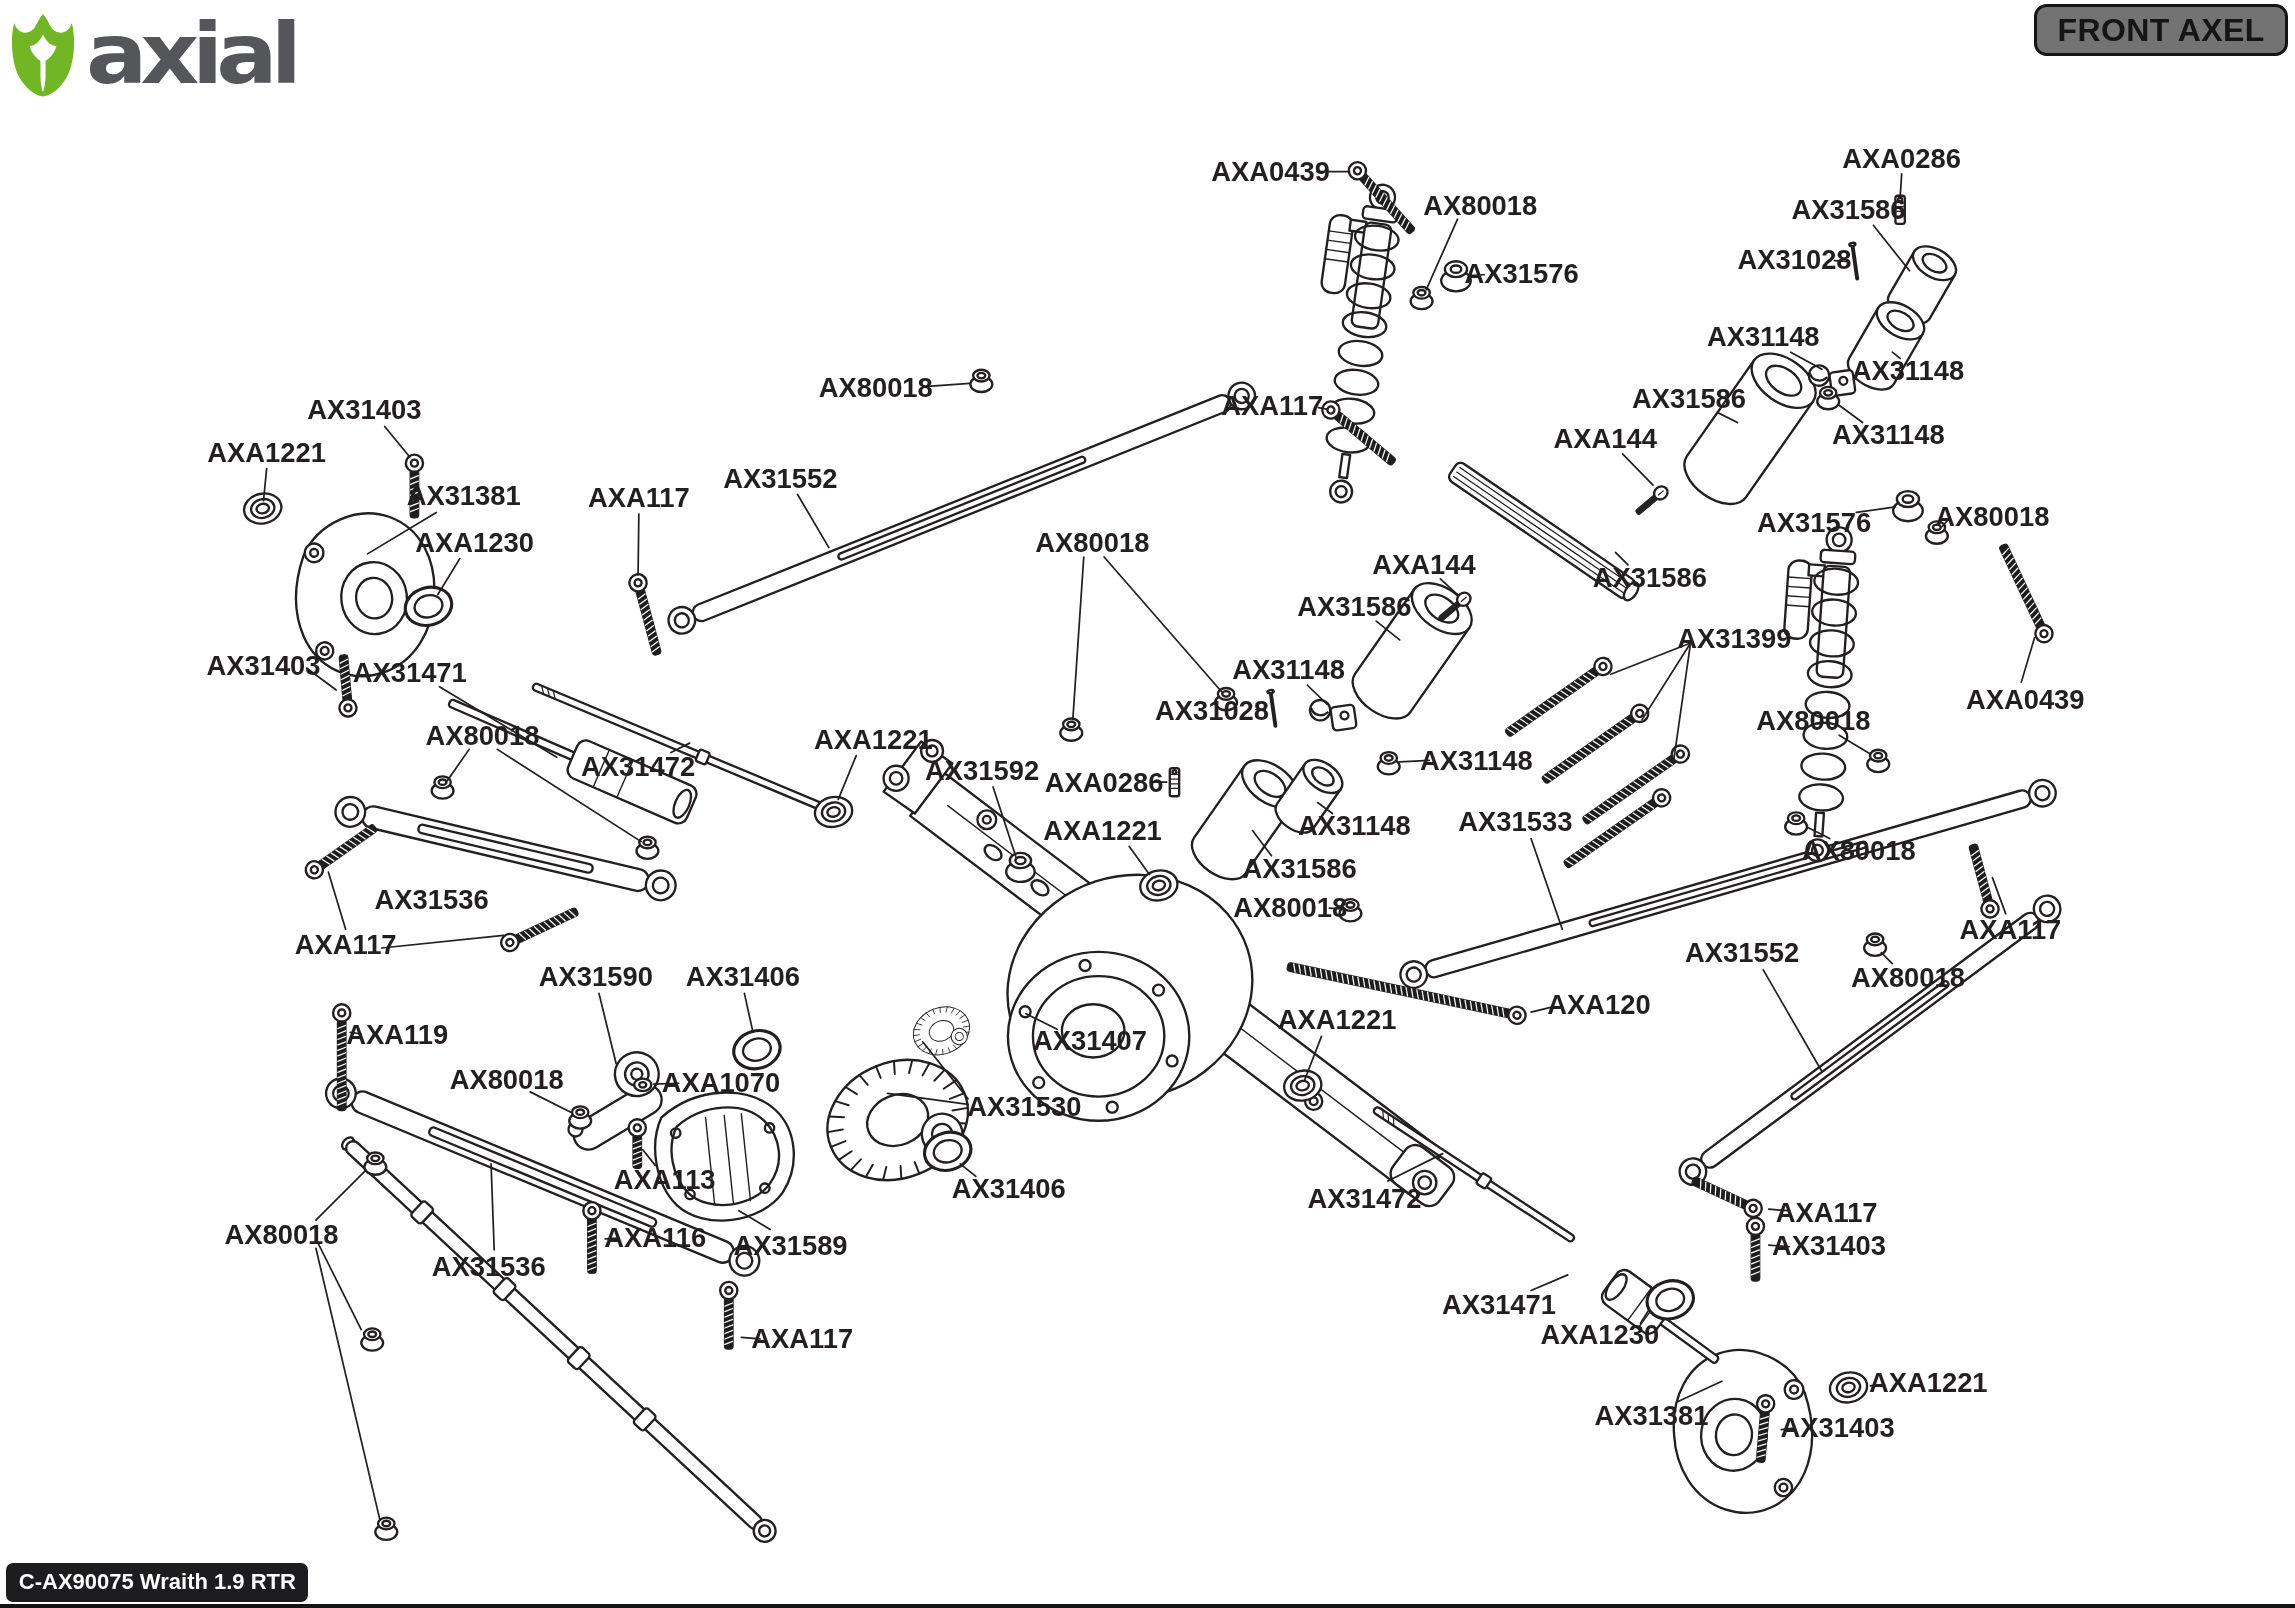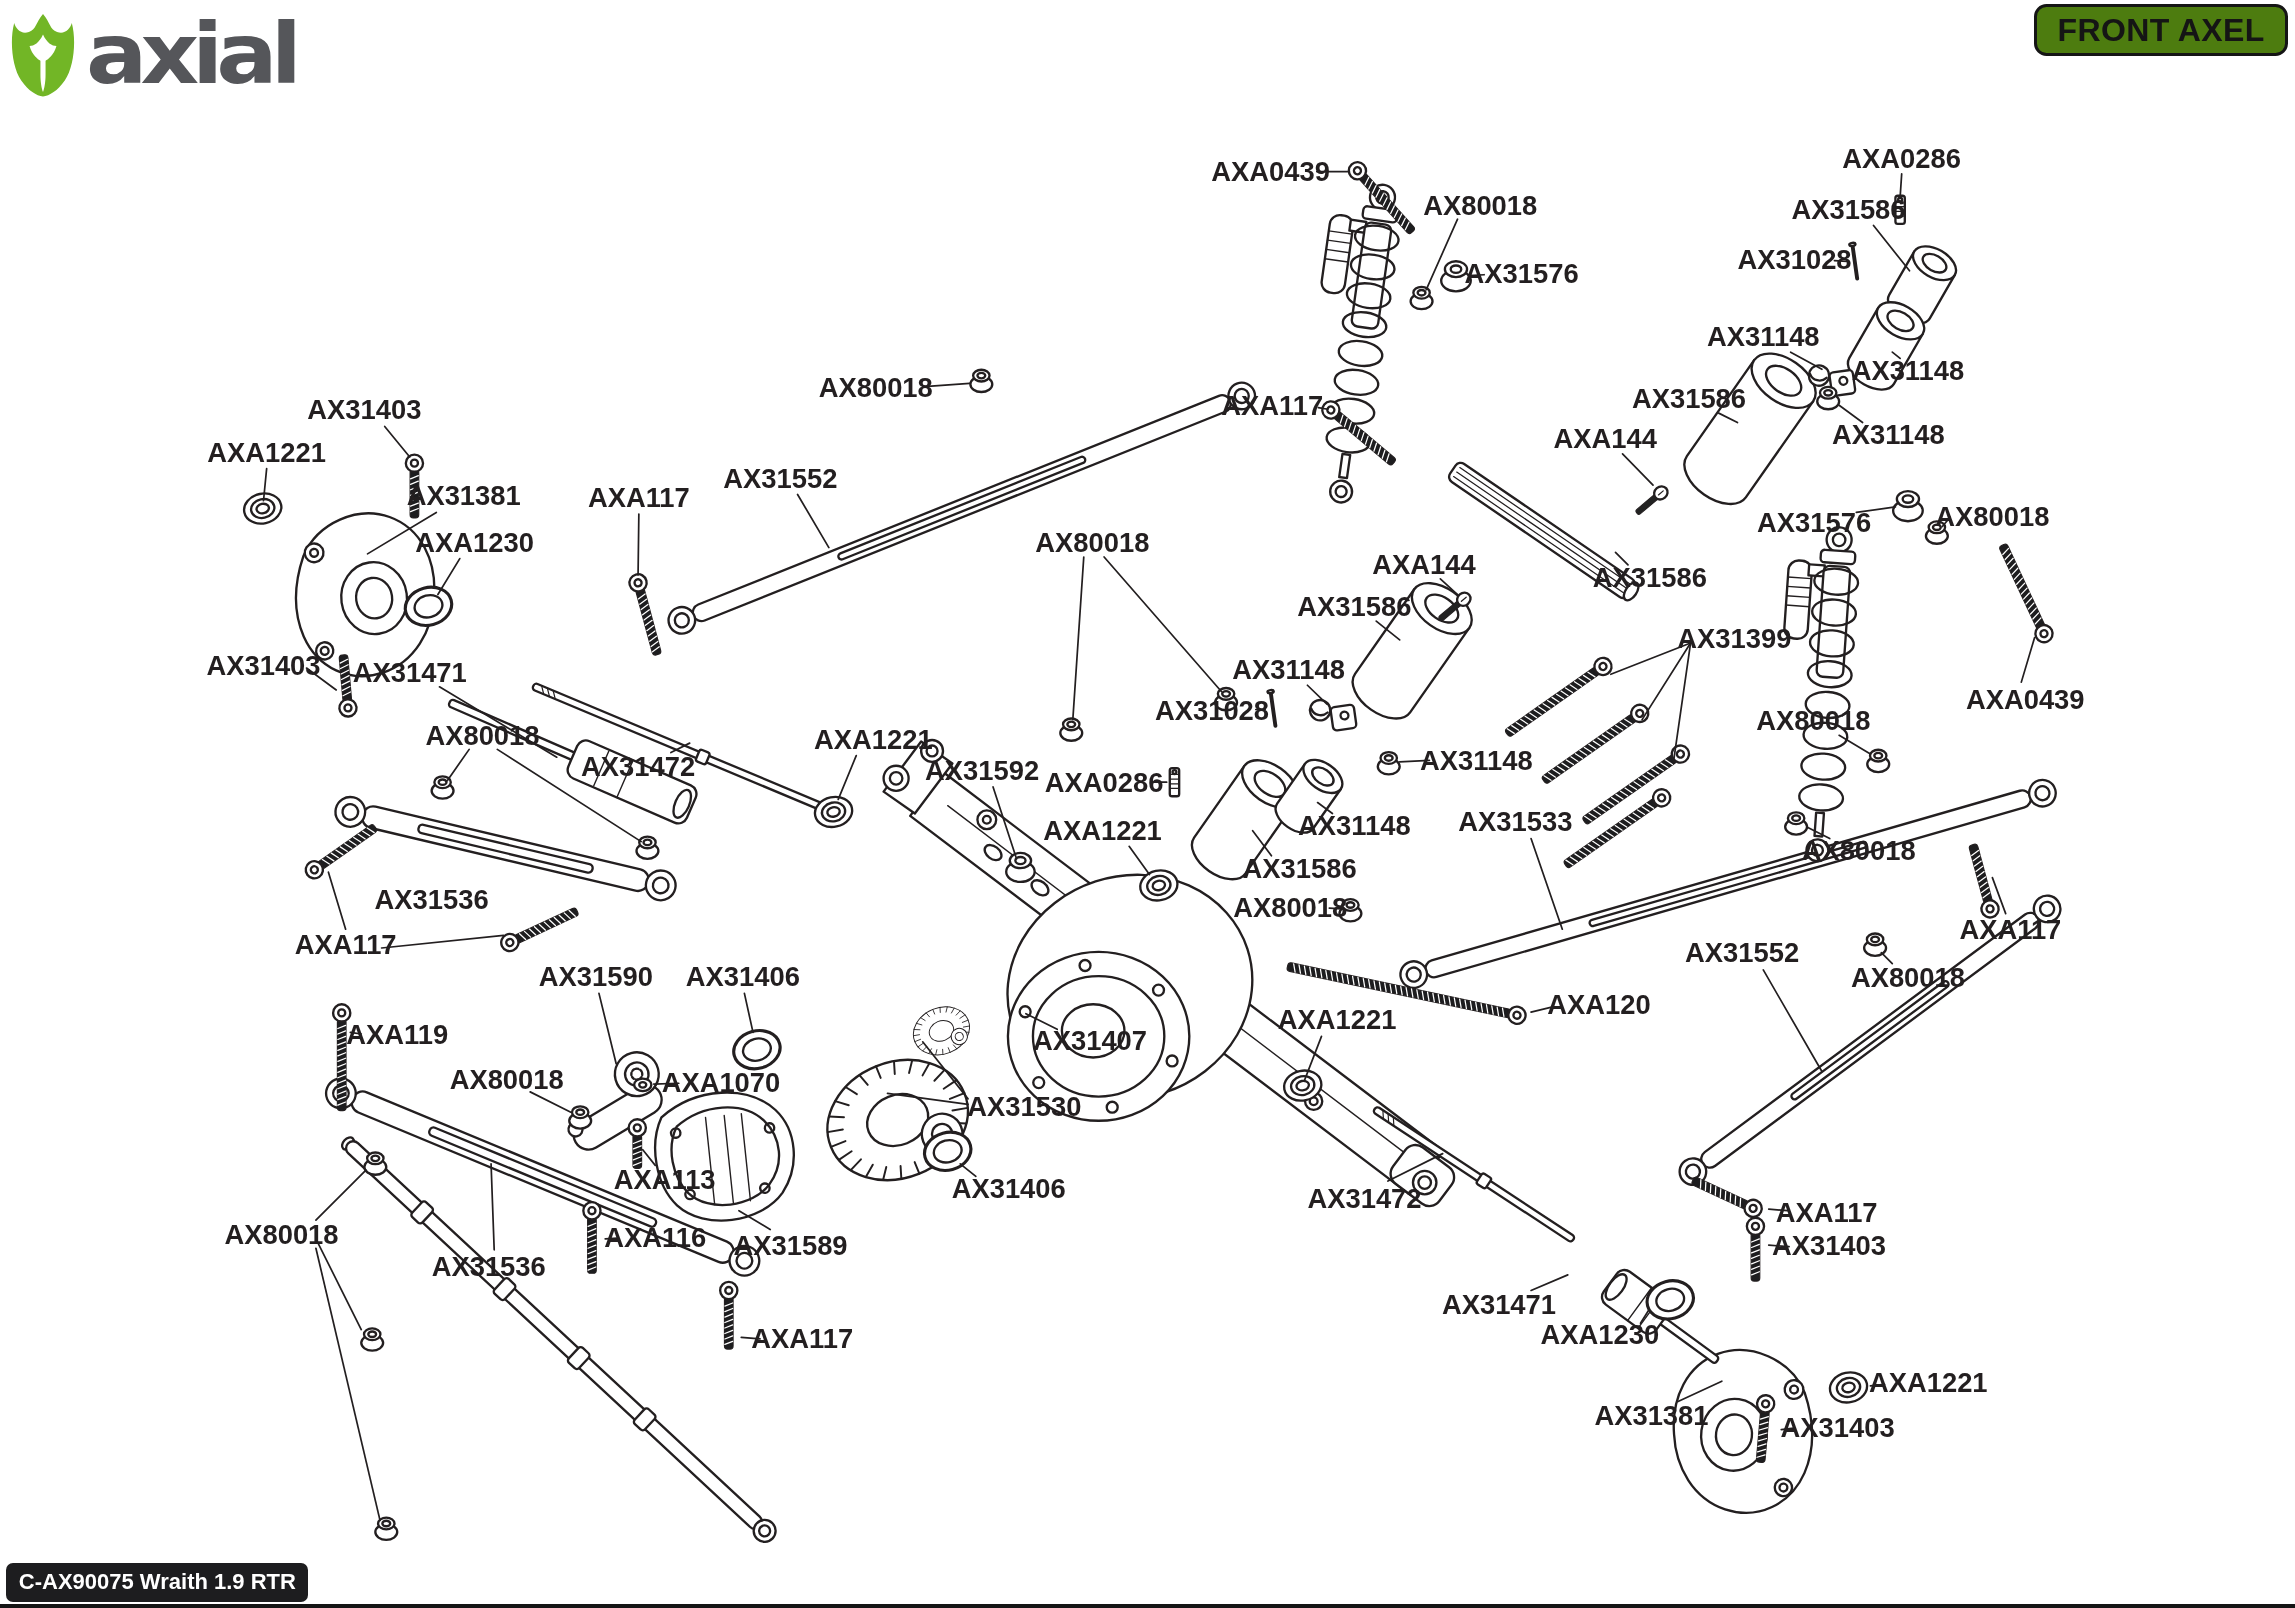--- a/index.html
+++ b/index.html
@@ -6,21 +6,21 @@
   .page{position:relative;width:2295px;height:1609px;background:#fff;overflow:hidden;
         font-family:"Liberation Sans",sans-serif;}
   #diagram{position:absolute;left:0;top:0;width:2295px;height:1609px;}
   header{position:absolute;left:0;top:0;width:100%;height:117px;z-index:5;}
   .logo{position:absolute;left:11px;top:4.7px;display:flex;align-items:center;text-align:center;}
   .emblem{width:64px;height:100px;}
   .brand{font-family:"DejaVu Sans","Liberation Sans",sans-serif;font-weight:bold;
          font-size:91px;color:#55565a;letter-spacing:-7px;margin-left:11px;line-height:1;
          transform:scaleY(.92);}
   .axle-badge{position:absolute;right:7px;top:3.9px;border:3.1px solid #151515;border-radius:12.5px;
-         background:#4d7c0f;padding:4.7px 20.3px;font-size:32px;font-weight:bold;color:#151515;
+         background:#737373;padding:4.7px 20.3px;font-size:32px;font-weight:bold;color:#151515;
          letter-spacing:0.4px;}
   .part-code-badge{position:absolute;left:6.3px;top:1563px;background:#1d1d1f;color:#fff;
          font-size:22px;font-weight:bold;padding:6.3px 12.5px;border-radius:7px;z-index:5;}
   .bottom-bar{position:absolute;left:0;bottom:0;width:100%;height:4.7px;background:#151515;z-index:4;}
 </style>
 </head>
 <body>
 
 <div class="page">
   <svg id="diagram" viewBox="0 0 2935 2057">

